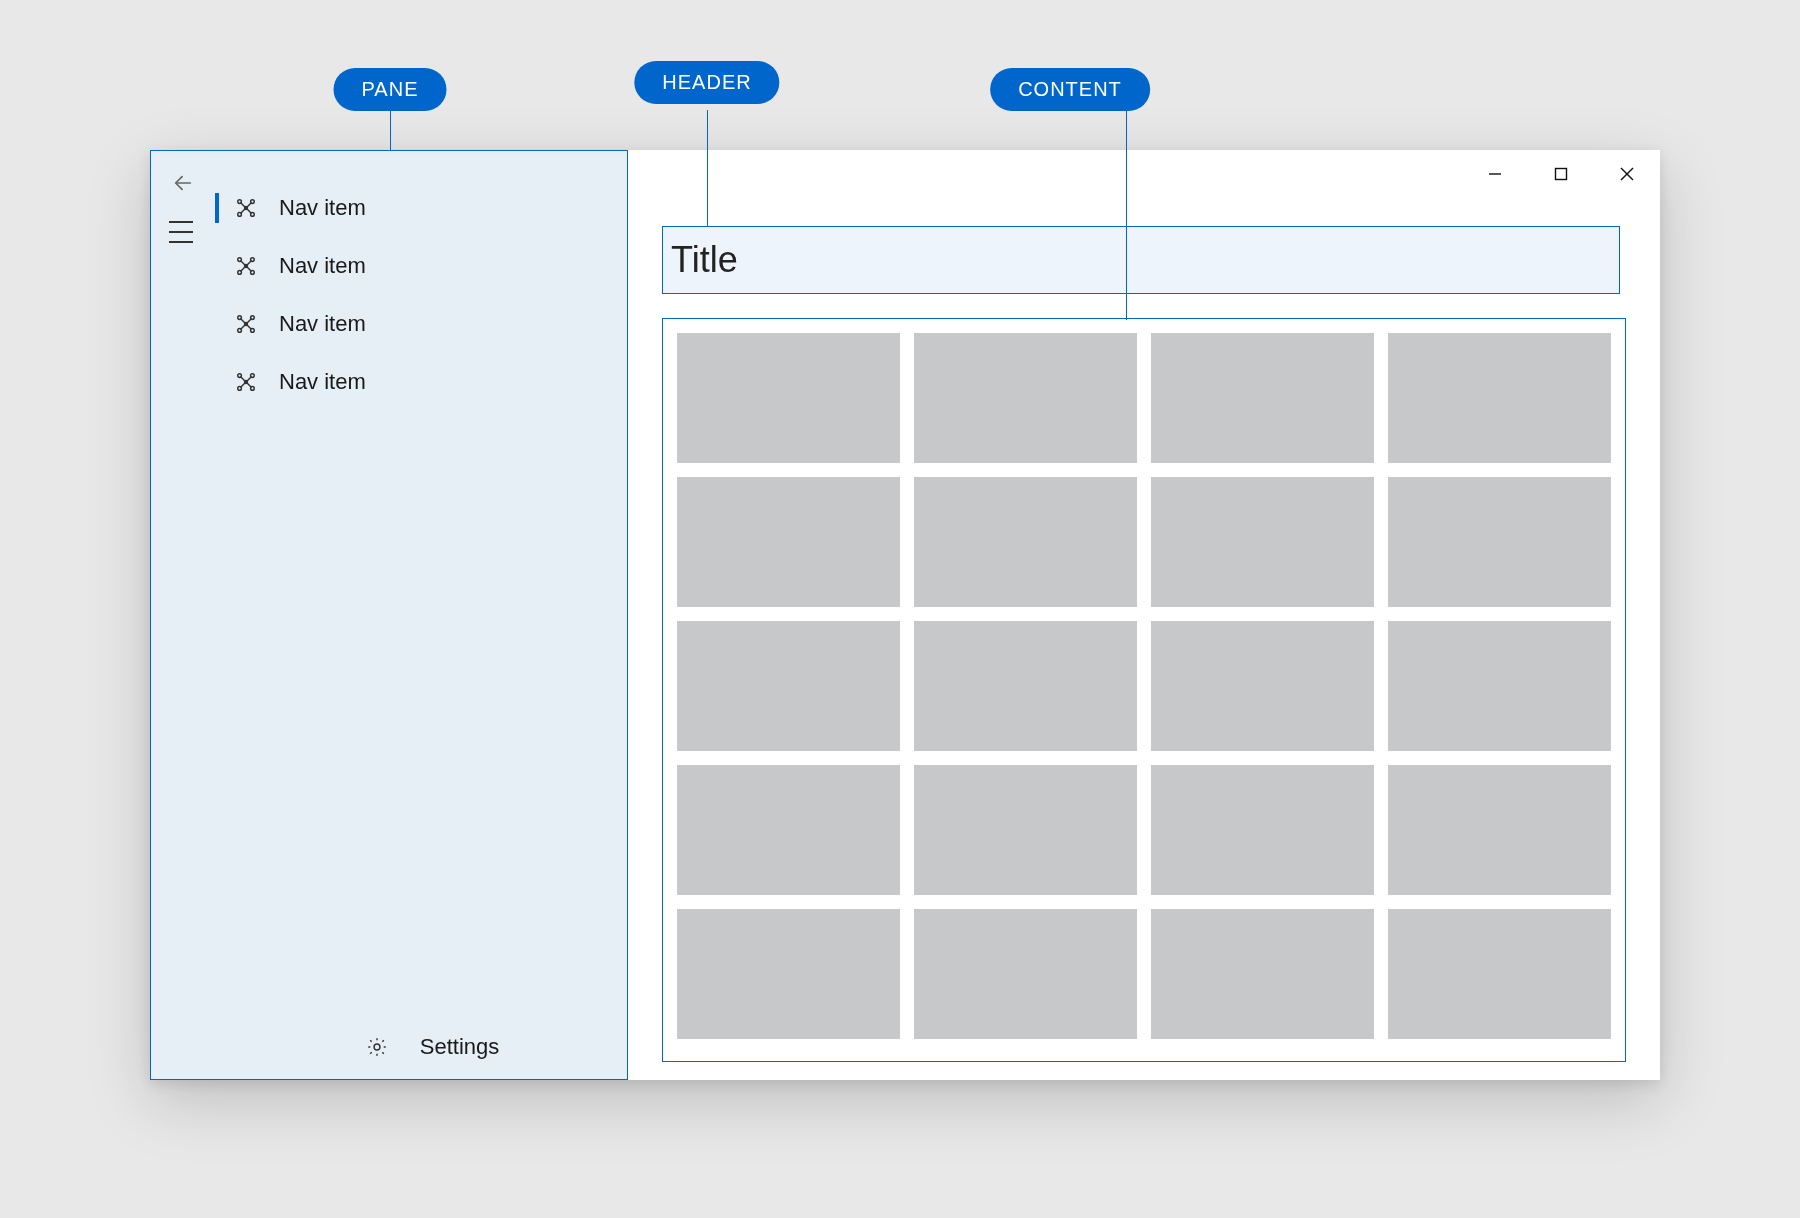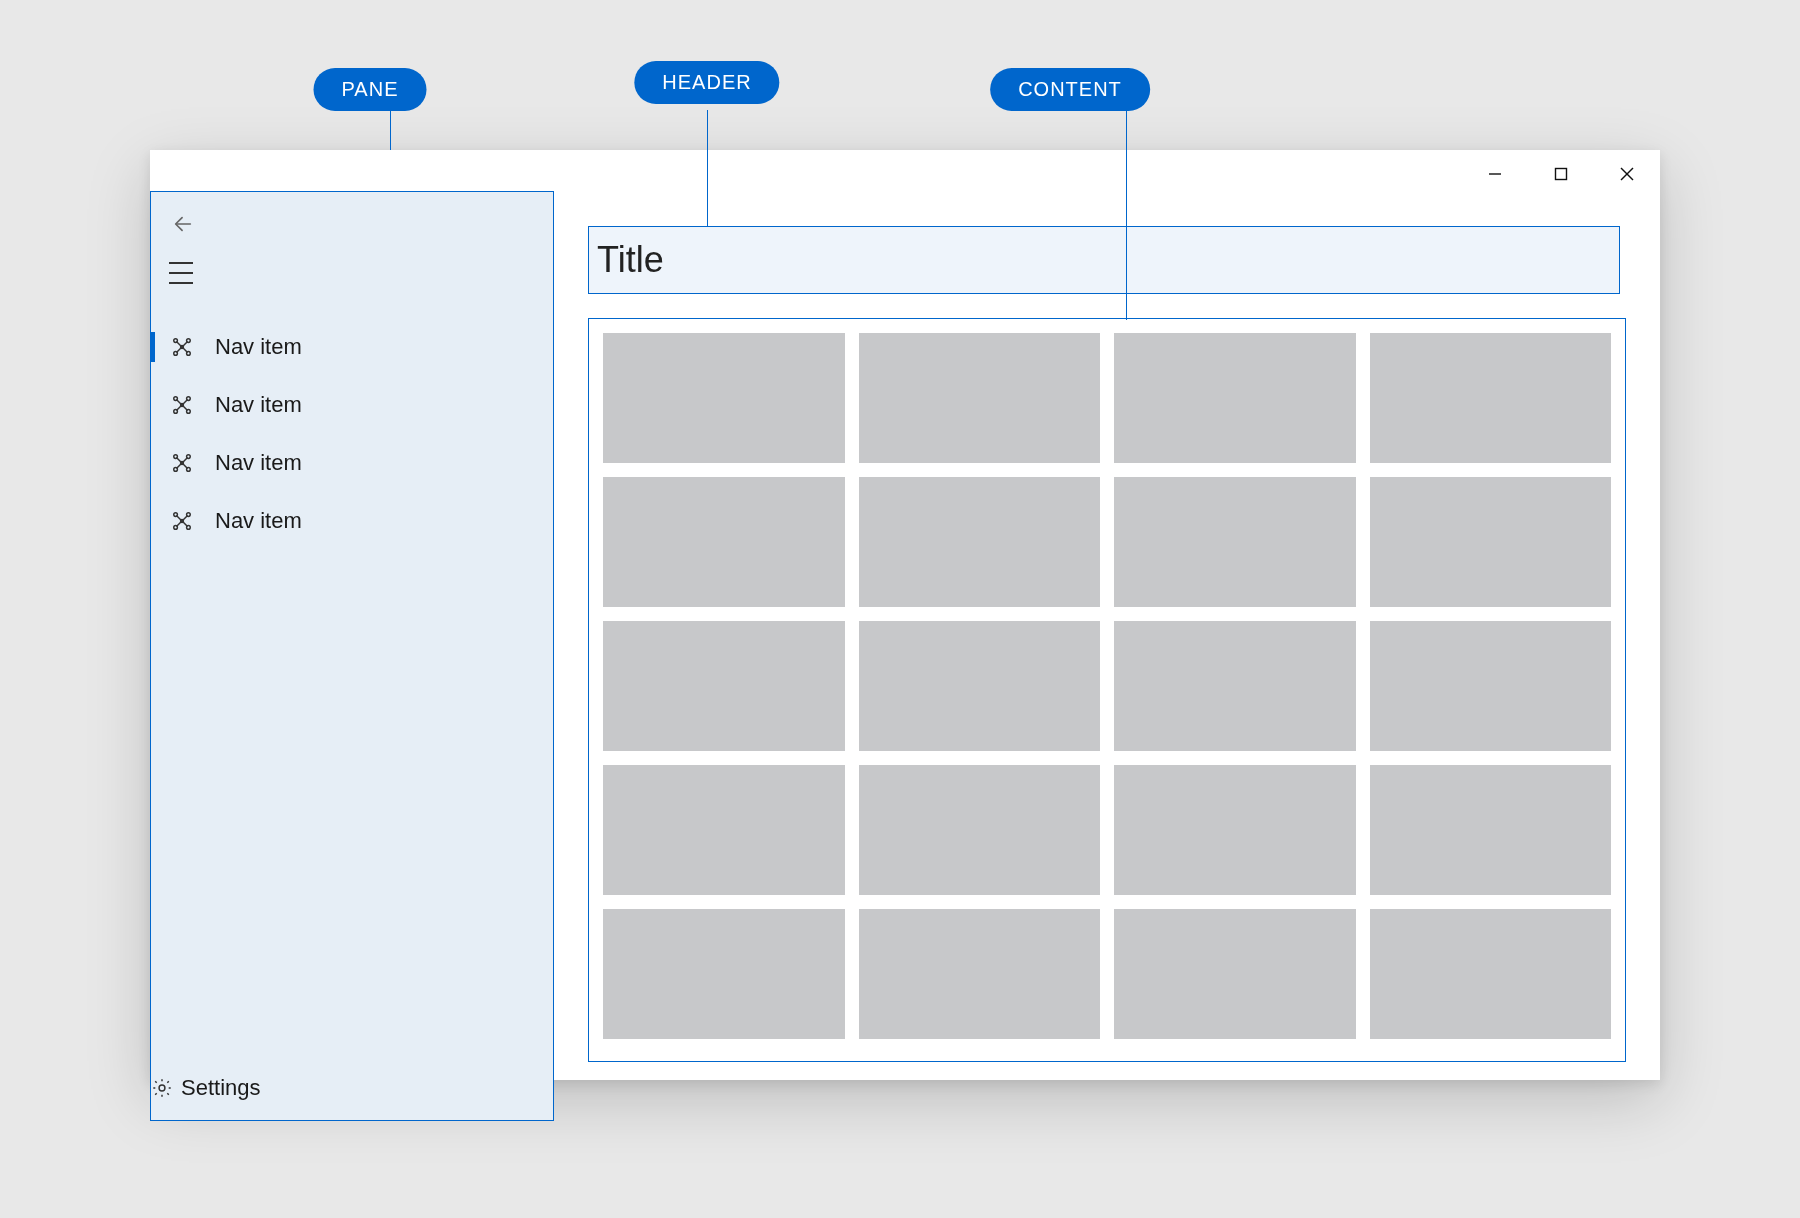--- a/index.html
+++ b/index.html
@@ -45,28 +45,27 @@
     top: 150px;
     width: 1510px;
     height: 930px;
     background: #ffffff;
     box-shadow: 0 20px 60px rgba(0,0,0,0.18), 0 4px 12px rgba(0,0,0,0.10);
     display: flex;
   }
 
   
   .pane {
-    width: 404px;
+    width: 478px;
     height: 100%;
     background: #e6eef6;
     border: 1px solid #0066cc;
     display: flex;
-    flex-direction: column;
+    flex-direction: row;
     position: relative;
-    margin-top: 41px;
   }
   .pane-top {
     padding: 18px 18px 6px 18px;
   }
   .back-btn {
     width: 28px; height: 28px;
     display: flex; align-items: center; justify-content: center;
     color: #555;
   }
   .hamburger {
@@ -98,21 +97,21 @@
     top: 14px;
     bottom: 14px;
     width: 4px;
     background: #0066cc;
   }
   .nav-icon svg { display: block; }
   .pane-footer {
     margin-top: auto;
     display: flex;
     align-items: center;
-    gap: 8px;
+    gap: 32px;
     height: 64px;
     font-size: 22px;
     color: #1a1a1a;
   }
 
   
   .main {
     flex: 1;
     position: relative;
     background: #fff;
@@ -161,21 +160,21 @@
     gap: 14px;
   }
   .tile {
     background: #c7c8ca;
   }
 </style>
 </head>
 <body>
 
 <div class="annotations">
-  <div class="pill" style="left:370px; top:68px;">PANE</div>
+  <div class="pill" style="left:390px; top:68px;">PANE</div>
   <div class="leader" style="left:390px; top:110px; height:40px;"></div>
 
   <div class="pill" style="left:707px; top:61px;text-align:right;">HEADER</div>
   <div class="leader" style="left:707px; top:110px; height:116px;"></div>
 
   <div class="pill" style="left:1070px; top:68px;">CONTENT</div>
   <div class="leader" style="left:1126px; top:110px; height:210px;"></div>
 </div>
 
 <div class="window">

